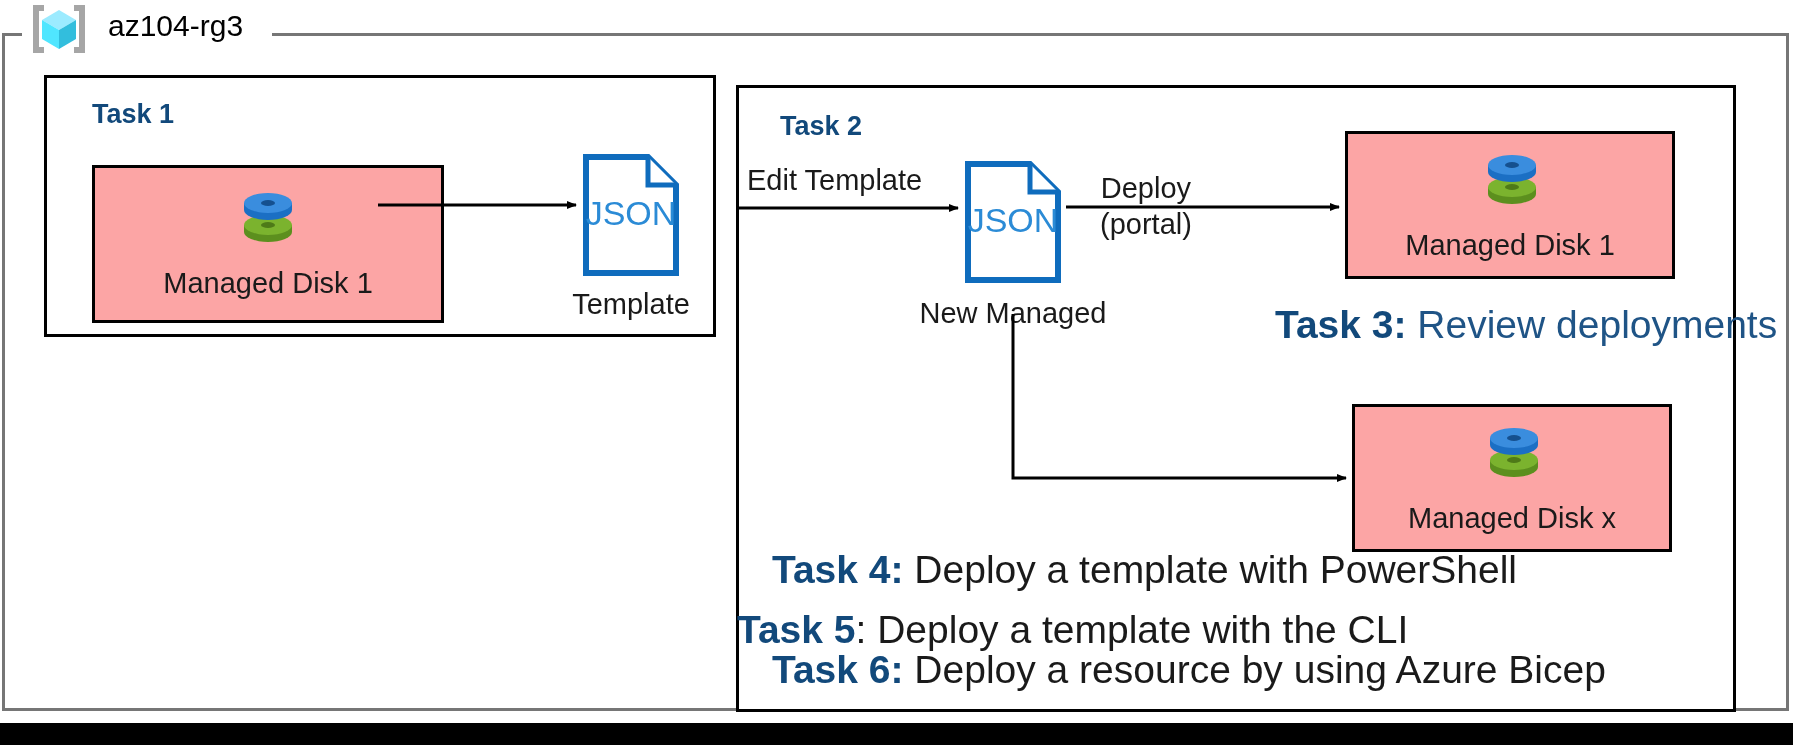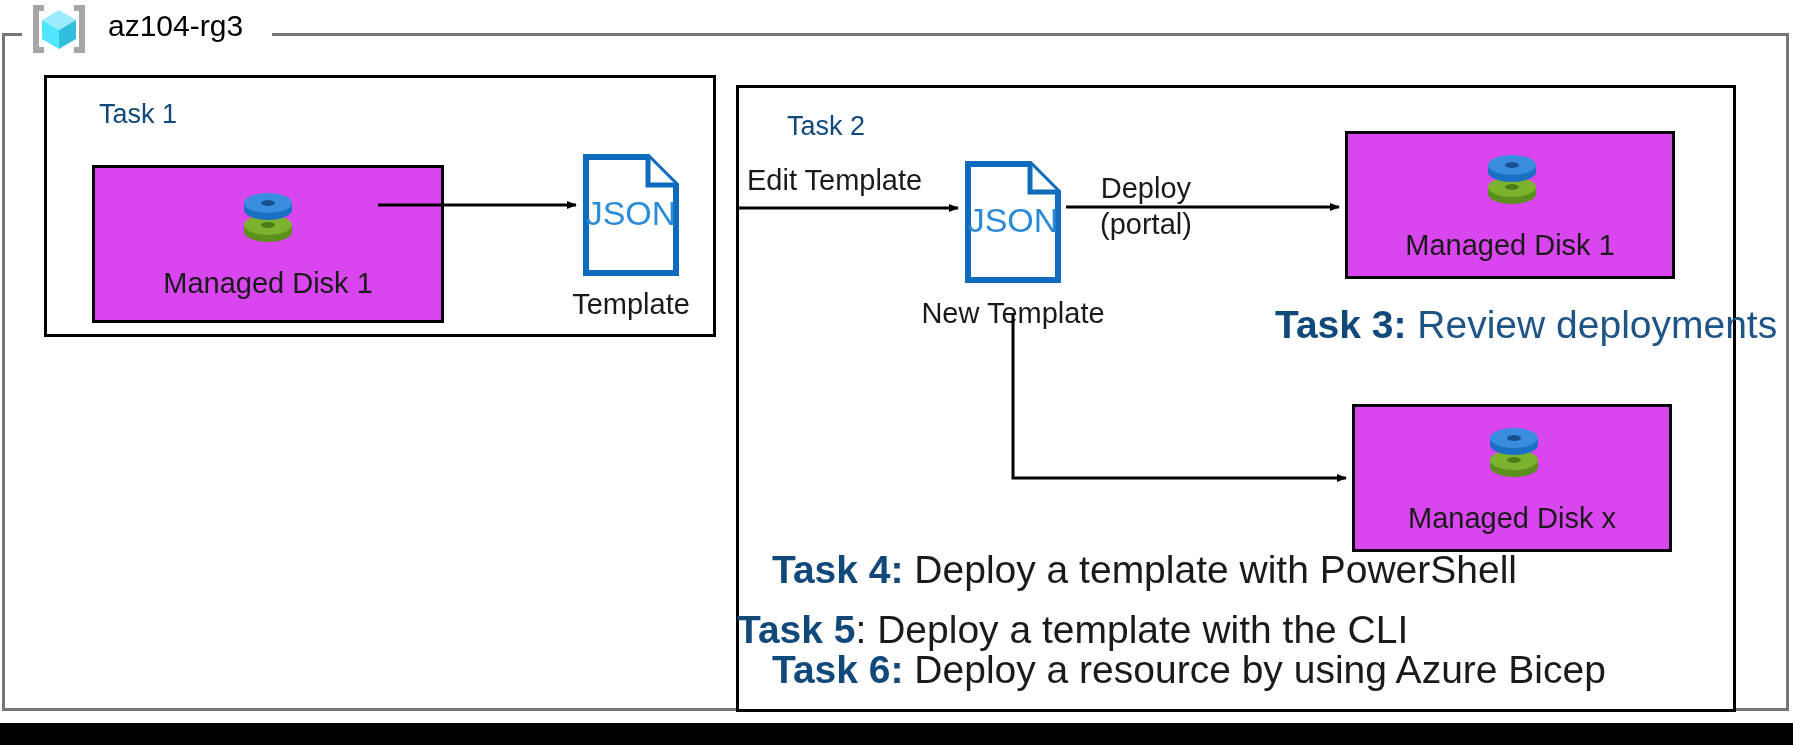--- a/index.html
+++ b/index.html
@@ -60,32 +60,31 @@
     border: 3px solid #000000;
     box-sizing: border-box;
     background: #ffffff;
   }
   #task1-box { left: 44px;  top: 75px; width: 672px;  height: 262px; }
   #task2-box { left: 736px; top: 85px; width: 1000px; height: 627px; }
 
   .task-heading {
     position: absolute;
     font-size: 27px;
-    font-weight: normal;
+    font-weight: bold;
     color: #12497B;
     white-space: nowrap;
-    margin-left: 7px;
   }
   #task1-heading { left: 92px;  top: 99px; }
   #task2-heading { left: 780px; top: 111px; }
 
   
   .res-box {
     position: absolute;
-    background: #d946ef;
+    background: #fca5a5;
     border: 3px solid #000000;
     box-sizing: border-box;
   }
   #res-md1-left  { left: 92px;   top: 165px; width: 352px; height: 158px; }
   #res-md1-right { left: 1345px; top: 131px; width: 330px; height: 148px; }
   #res-mdx       { left: 1352px; top: 404px; width: 320px; height: 148px; }
 
   .res-label {
     position: absolute;
     width: 100%;
@@ -227,21 +226,21 @@
   <div class="task-box" id="task2-box"></div>
   <div class="task-heading" id="task2-heading">Task 2</div>
 
   <div class="json-doc" id="json-new-template">
     <svg viewBox="0 0 98 124" width="98" height="124">
       <path d="M4 4 L66 4 L94 32 L94 120 L4 120 Z" fill="#ffffff" stroke="#0F6CBD" stroke-width="6" stroke-linejoin="miter"></path>
       <path d="M66 4 L66 32 L94 32" fill="#ffffff" stroke="#0F6CBD" stroke-width="5"></path>
       <text x="49" y="72" text-anchor="middle" font-family="Liberation Sans, sans-serif" font-size="34" fill="#2B8BD6">JSON</text>
     </svg>
   </div>
-  <div class="doc-caption" id="caption-new-template">New Template</div>
+  <div class="doc-caption" id="caption-new-template">New Managed</div>
 
   <div class="res-box" id="res-md1-right">
     <div class="disk-icon">
       <svg viewBox="0 0 62 62" width="62" height="62">
         <ellipse cx="31" cy="46" rx="24" ry="10" fill="#5C8F1E"></ellipse>
         <rect x="7" y="39" width="48" height="7" fill="#5C8F1E"></rect>
         <ellipse cx="31" cy="39" rx="24" ry="10" fill="#7BB32E"></ellipse>
         <ellipse cx="31" cy="39" rx="7" ry="3" fill="#4E7A18"></ellipse>
         <ellipse cx="31" cy="24" rx="24" ry="10" fill="#1B6FC4"></ellipse>
         <rect x="7" y="17" width="48" height="7" fill="#1B6FC4"></rect>

